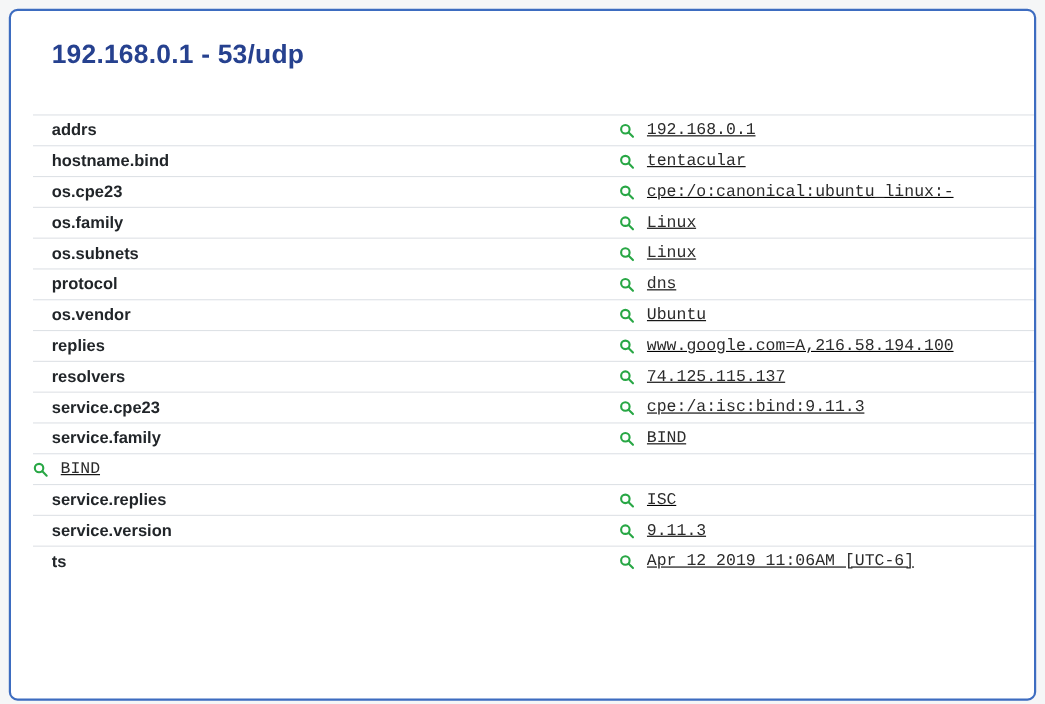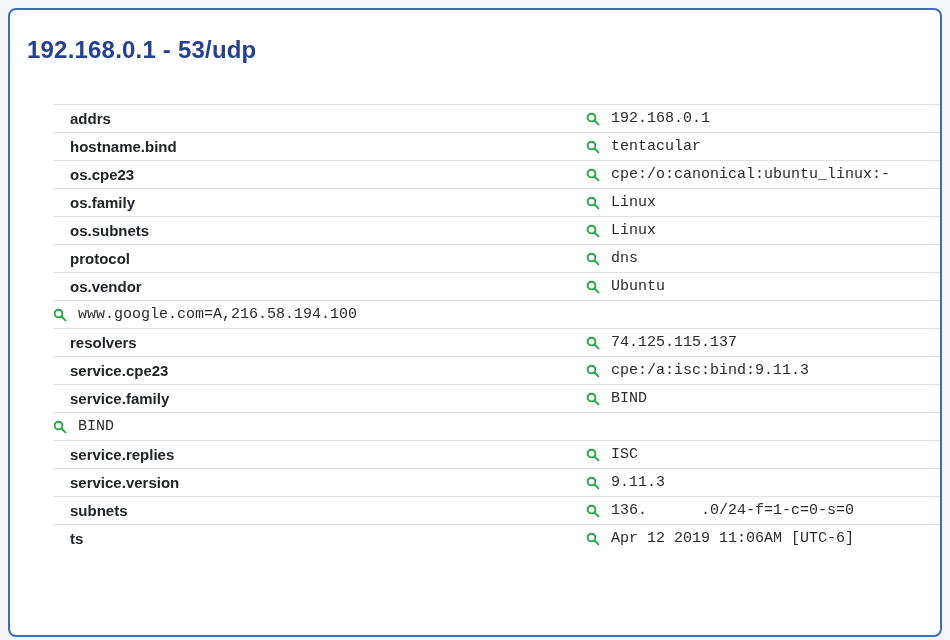--- a/index.html
+++ b/index.html
@@ -18,34 +18,34 @@
     font-family:"Liberation Sans",sans-serif;
     padding:8px;
   }
   .card{
     width:934px;
     min-height:629px;
     background:#ffffff;
     border:2px solid var(--card-border);
     border-radius:8px;
     overflow:hidden;
+    padding-left:20px;
   }
   .card-header{
     height:94px;
     padding:26px 17px 0 17px;
   }
   .card-title{
     font-size:24px;
     font-weight:bold;
     color:var(--title);
     letter-spacing:.2px;
   }
   .kv-table{
     padding-bottom:27px;
-    margin-left:43px;
   }
   .kv-row{
     display:flex;
     align-items:center;
     height:28px;
     border-top:1px solid var(--row-divider);
   }
   .kv-key{
     flex:0 0 533px;
     padding-left:17px;
@@ -53,20 +53,21 @@
     font-weight:bold;
     color:var(--key-text);
     white-space:nowrap;
     overflow:hidden;
   }
   .kv-valwrap{
     display:flex;
     align-items:center;
     gap:11px;
     min-width:0;
+    text-decoration:underline;
   }
   .search-icon{
     display:inline-flex;
     align-items:center;
     justify-content:center;
     width:14px;
     height:14px;
     color:var(--search-icon);
     cursor:pointer;
     flex:0 0 auto;
@@ -172,20 +173,21 @@
         <svg viewBox="0 0 16 16" width="14" height="14" aria-hidden="true">
           <circle cx="6.3" cy="6.3" r="4.4" fill="none" stroke="currentColor" stroke-width="2.2"></circle>
           <line x1="9.7" y1="9.7" x2="14.2" y2="14.2" stroke="currentColor" stroke-width="2.2" stroke-linecap="round"></line>
         </svg>
       </span>
       <span class="kv-value">Ubuntu</span>
     </div>
   </div>
 
   <div class="kv-row">
+    <div class="kv-key">replies</div>
     <div class="kv-valwrap">
       <span class="search-icon">
         <svg viewBox="0 0 16 16" width="14" height="14" aria-hidden="true">
           <circle cx="6.3" cy="6.3" r="4.4" fill="none" stroke="currentColor" stroke-width="2.2"></circle>
           <line x1="9.7" y1="9.7" x2="14.2" y2="14.2" stroke="currentColor" stroke-width="2.2" stroke-linecap="round"></line>
         </svg>
       </span>
       <span class="kv-value">www.google.com=A,216.58.194.100</span>
     </div>
   </div>
@@ -261,32 +263,20 @@
       <span class="search-icon">
         <svg viewBox="0 0 16 16" width="14" height="14" aria-hidden="true">
           <circle cx="6.3" cy="6.3" r="4.4" fill="none" stroke="currentColor" stroke-width="2.2"></circle>
           <line x1="9.7" y1="9.7" x2="14.2" y2="14.2" stroke="currentColor" stroke-width="2.2" stroke-linecap="round"></line>
         </svg>
       </span>
       <span class="kv-value">9.11.3</span>
     </div>
   </div>
 
-  <div class="kv-row">
-    <div class="kv-key">subnets</div>
-    <div class="kv-valwrap">
-      <span class="search-icon">
-        <svg viewBox="0 0 16 16" width="14" height="14" aria-hidden="true">
-          <circle cx="6.3" cy="6.3" r="4.4" fill="none" stroke="currentColor" stroke-width="2.2"></circle>
-          <line x1="9.7" y1="9.7" x2="14.2" y2="14.2" stroke="currentColor" stroke-width="2.2" stroke-linecap="round"></line>
-        </svg>
-      </span>
-      <span class="kv-value">136.      .0/24-f=1-c=0-s=0</span>
-    </div>
-  </div>
 
   <div class="kv-row">
     <div class="kv-key">ts</div>
     <div class="kv-valwrap">
       <span class="search-icon">
         <svg viewBox="0 0 16 16" width="14" height="14" aria-hidden="true">
           <circle cx="6.3" cy="6.3" r="4.4" fill="none" stroke="currentColor" stroke-width="2.2"></circle>
           <line x1="9.7" y1="9.7" x2="14.2" y2="14.2" stroke="currentColor" stroke-width="2.2" stroke-linecap="round"></line>
         </svg>
       </span>

